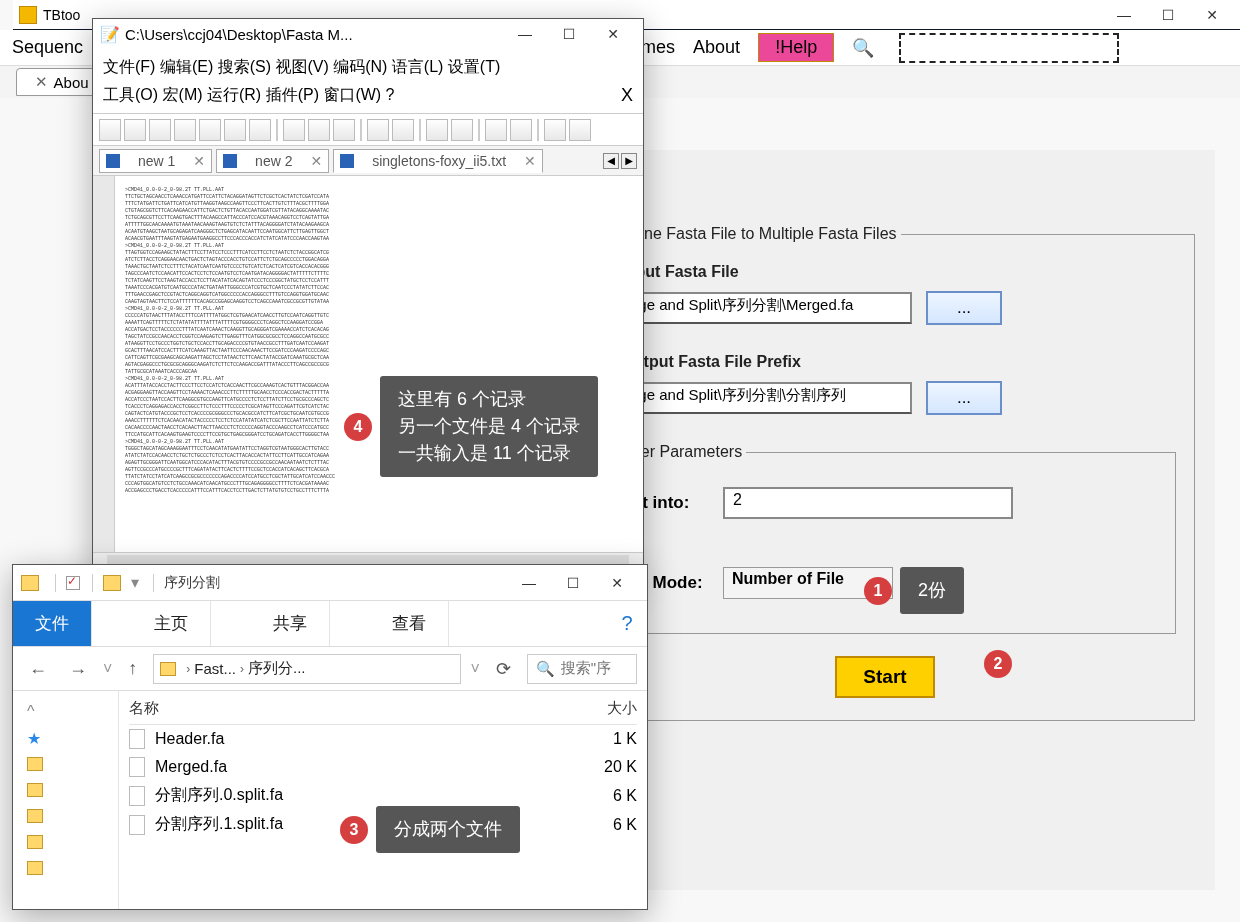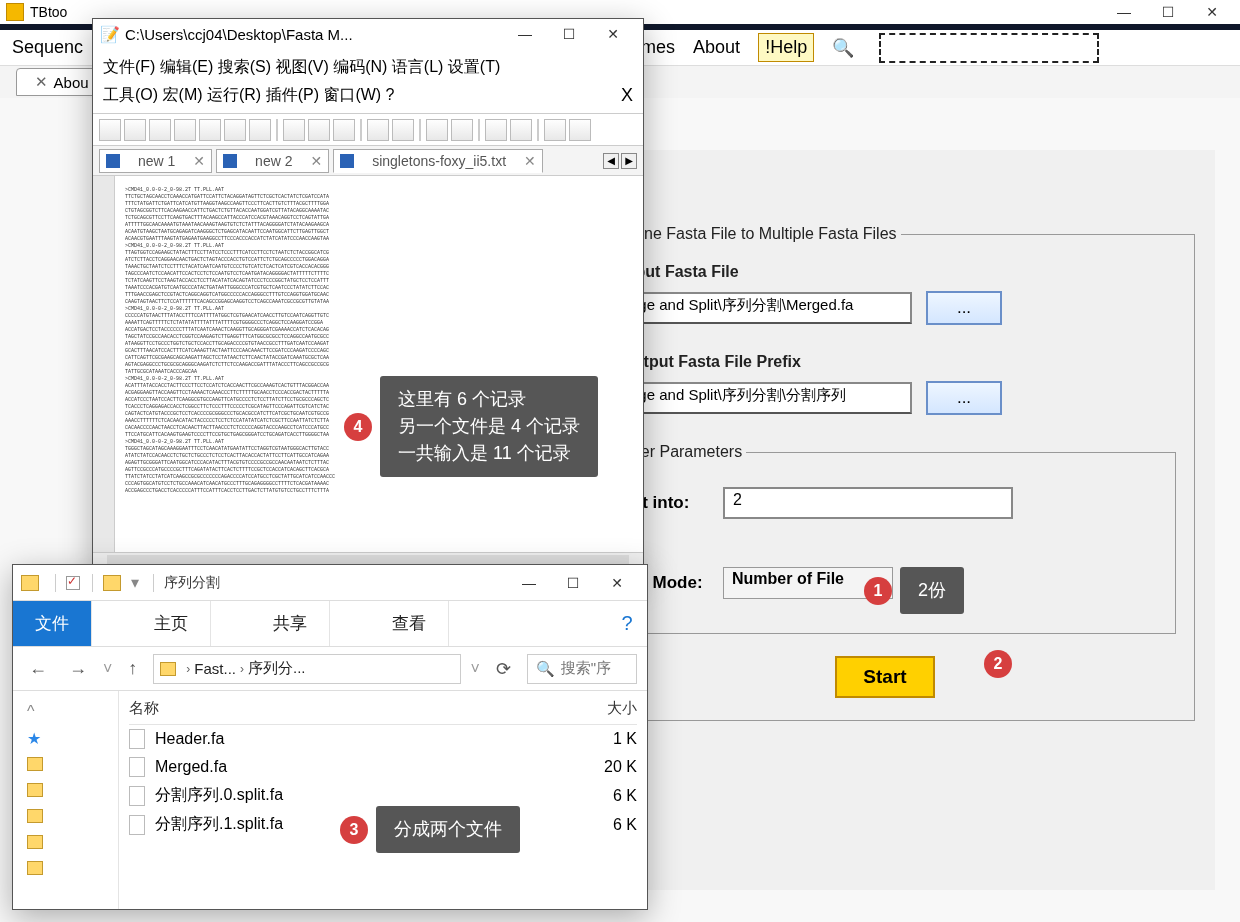--- a/index.html
+++ b/index.html
@@ -1,27 +1,27 @@
 <!DOCTYPE html>
 <html><head>
 <meta charset="utf-8">
 <style>
 * { box-sizing: border-box; font-family: "Microsoft YaHei", Arial, sans-serif; }
 body { margin: 0; width: 1240px; height: 922px; background: #f0f0f0; position: relative; overflow: hidden; }
 
 
 .tbtools-window { position: absolute; left: 0; top: 0; width: 1240px; height: 922px; background: #f8f8f8; }
-.tbtools-titlebar { height: 30px; background: #fff; display: flex; align-items: center; padding: 0 6px; border-bottom: 6px solid #0f172a; }
+.tbtools-titlebar { height: 30px; background: #fff; display: flex; align-items: center; padding: 0 6px; border-bottom: 1px solid #0f172a; margin-left: 13px; }
 .tbtools-icon { width: 18px; height: 18px; background: #f5b800; border: 1px solid #c08a00; margin-right: 6px; }
 .tbtools-title { font-size: 14px; flex: 1; }
 .win-btns { display: flex; gap: 0; }
 .win-btn { width: 44px; height: 28px; display: flex; align-items: center; justify-content: center; font-size: 14px; color: #333; }
 .tbtools-menu { height: 36px; display: flex; align-items: center; padding: 0 12px; background: #fff; gap: 18px; border-bottom: 1px solid #ddd; }
 .tbtools-menu span { font-size: 18px; color: #000; font-weight: 500; }
-.help-btn { background: #fef9c3; padding: 3px 6px; font-weight: bold; font-size: 18px; border: 1px solid #c08a00; }
+.help-btn { background: #ec4899; padding: 3px 16px; font-weight: bold; font-size: 18px; border: 1px solid #c08a00; }
 .search-icon-btn { font-size: 20px; }
 .search-box { border: 2px dashed #222; width: 220px; height: 30px; margin-left: 6px; background: #fff; }
 .tbtools-tabs { height: 32px; display: flex; align-items: center; padding: 0 16px; background: #f4f4f4; }
 .tbtools-tab { display: flex; align-items: center; padding: 4px 10px; border: 1px solid #999; background: #fff; border-radius: 4px 4px 0 0; font-size: 15px; }
 .tab-x { margin-left: 8px; color: #666; }
 
 
 .split-panel { position: absolute; left: 555px; top: 150px; width: 660px; height: 740px; padding: 18px; background: #f0f0f0; }
 .split-title { font-size: 26px; font-weight: bold; color: #000; margin-bottom: 26px; }
 fieldset { border: 1px solid #999; margin-bottom: 18px; padding: 14px 16px 22px; }

